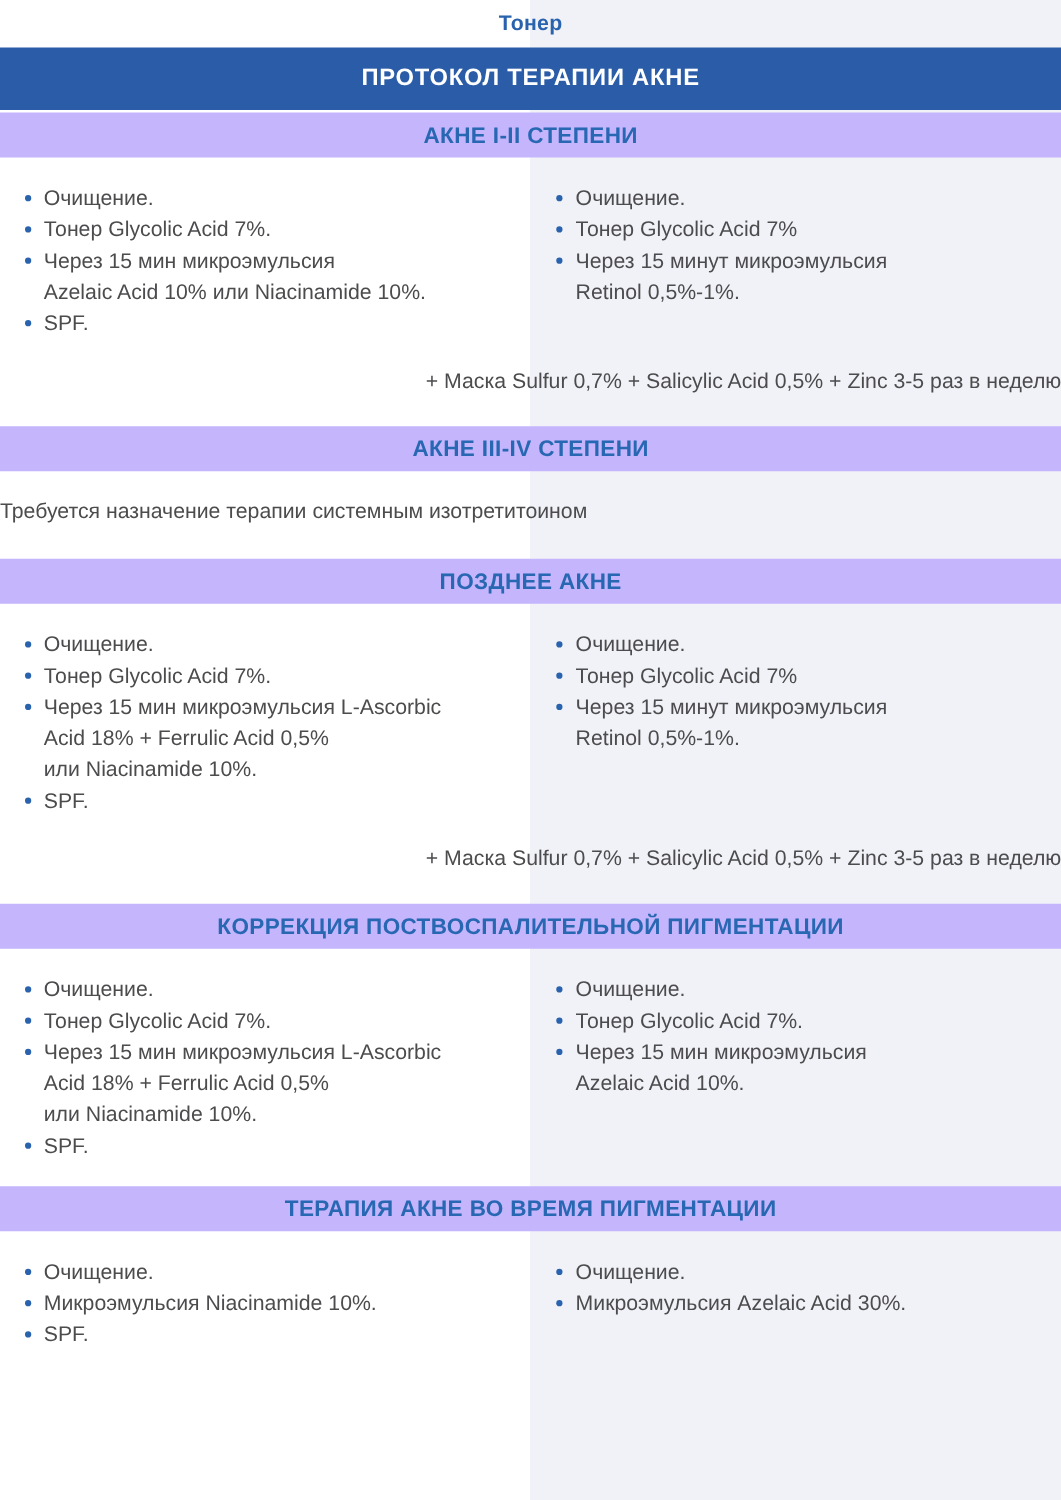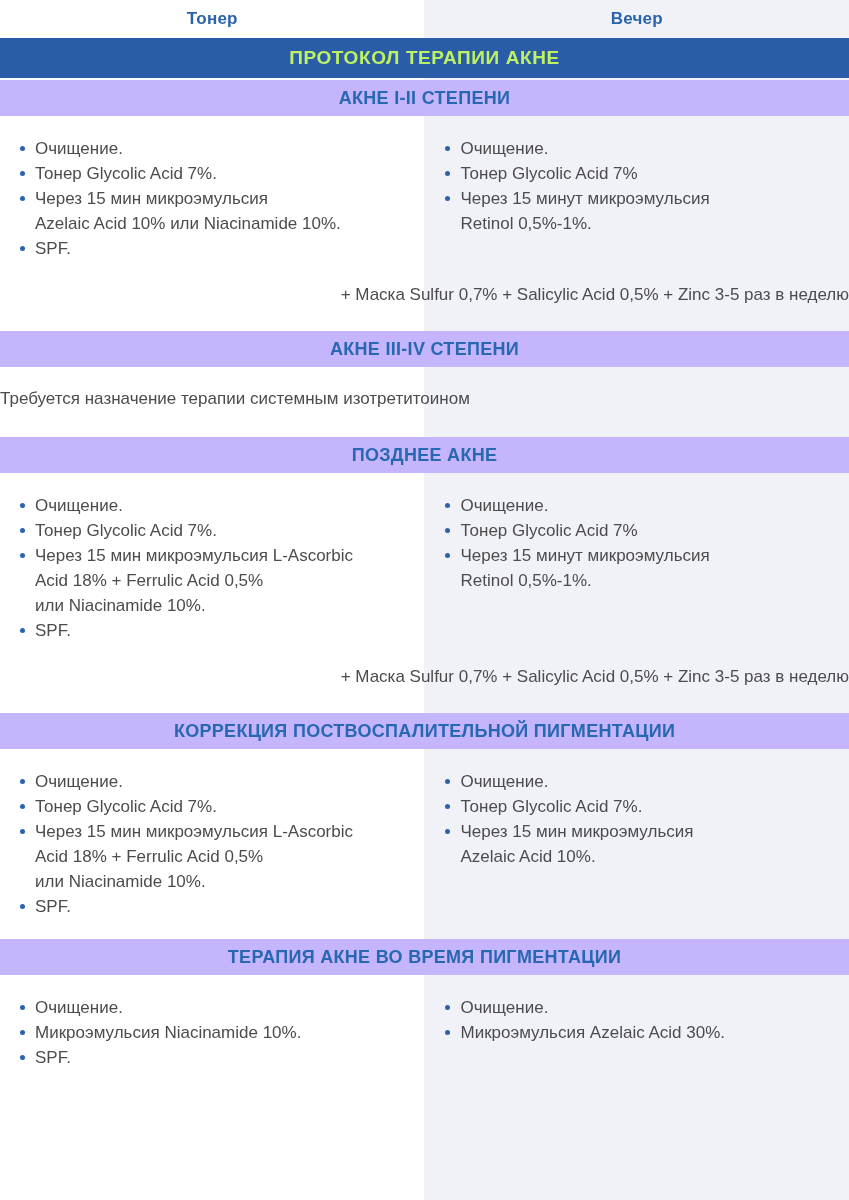--- a/index.html
+++ b/index.html
@@ -25,24 +25,24 @@
   .col-header {
     flex: 1;
     text-align: center;
     color: #2A63AD;
     font-weight: bold;
     font-size: 17px;
     letter-spacing: 0.2px;
   }
 
   .title-banner {
-    height: 40px;
+    height: 50px;
     margin: 1px 0 2px 0;
     background: #2B5CA7;
-    color: #bef264;
+    color: #ffffff;
     font-weight: bold;
     font-size: 19px;
     letter-spacing: 0.6px;
     display: flex;
     align-items: center;
     justify-content: center;
   }
 
   .band {
     height: 36px;
@@ -93,21 +93,20 @@
 </style>
 </head>
 <body>
 
 <div class="page">
   <div class="right-col-bg"></div>
   <div class="content">
 
     <div class="col-header-row">
       <div class="col-header">Тонер</div>
-      <div class="col-header">Вечер</div>
     </div>
 
     <div class="title-banner">ПРОТОКОЛ ТЕРАПИИ АКНЕ</div>
 
     <section>
       <h2 class="band">АКНЕ I-II СТЕПЕНИ</h2>
       <div class="two-col">
         <ul class="bullets col morning">
             <li>
               <span class="dot"></span>

